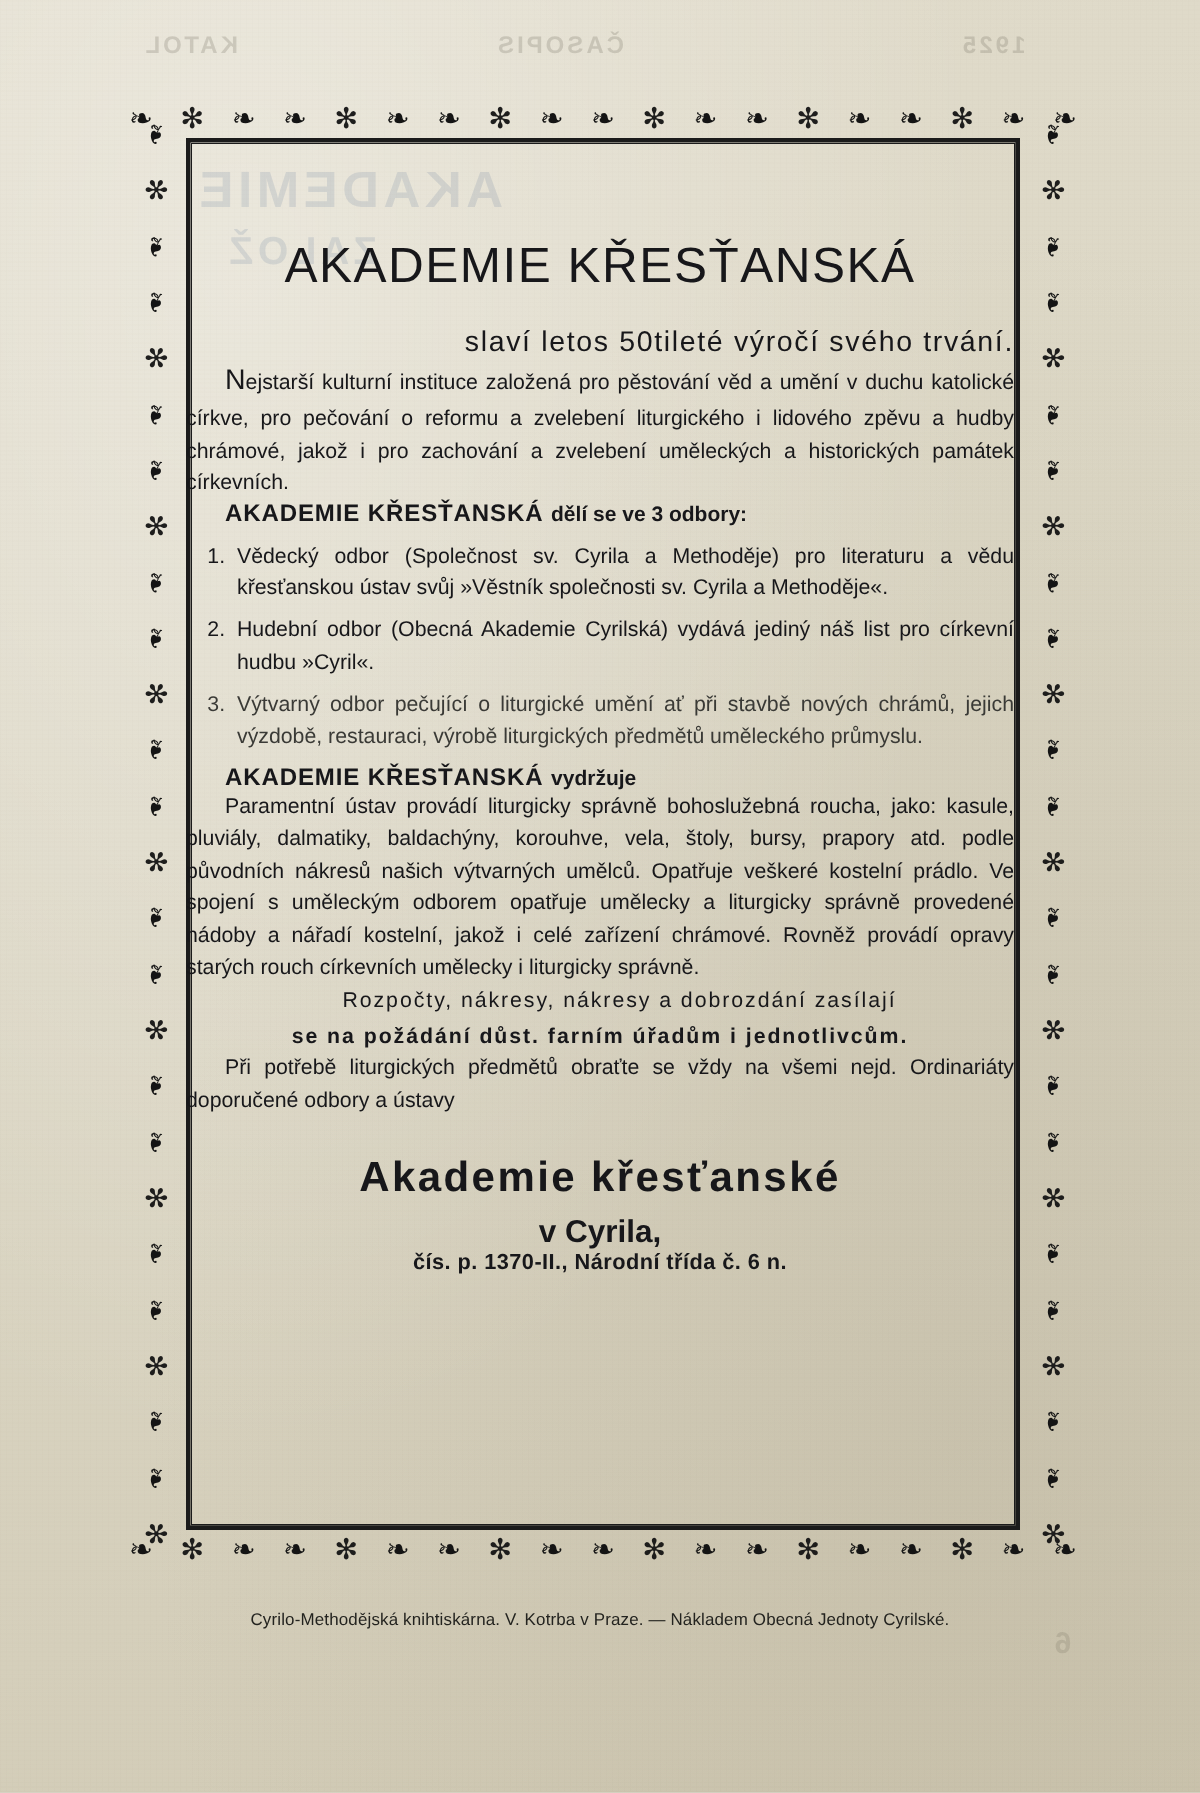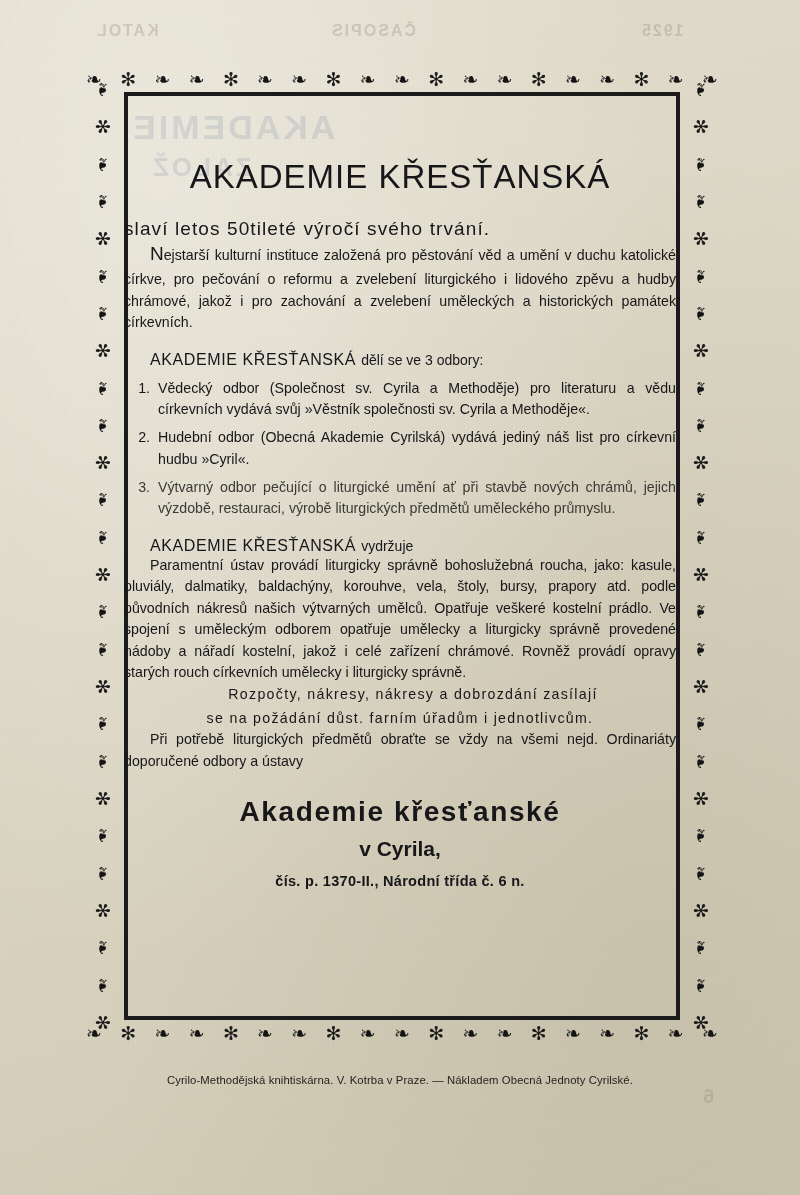--- a/index.html
+++ b/index.html
@@ -120,41 +120,41 @@
     font-weight: 400;
   }
   .founded {
     text-align: center;
     font-size: 15.5px;
     font-weight: bold;
     letter-spacing: .5px;
     margin-top: 13px;
   }
   .anniversary {
-    text-align: left;
+    text-align: right;
     font-size: 19px;
     letter-spacing: 1.1px;
     margin-top: 12px;
   }
 
   p.body {
     font-size: 14.2px;
     line-height: 1.52;
     text-align: justify;
     margin: 0;
     hyphens: manual;
   }
   .para-lead { margin-top: 20px; text-indent: 26px; }
   .dropcapline::first-letter { font-size: 19px; }
 
   .sect-head {
     font-size: 16px;
     letter-spacing: .6px;
-    margin-top: 17px;
     text-indent: 26px;
+    font-weight: bold;
   }
   .sect-head .small {
     font-size: 14px;
     letter-spacing: 0;
   }
 
   ol.odbory {
     margin: 9px 0 0 0;
     padding-left: 30px;
     font-size: 14.2px;
@@ -182,21 +182,20 @@
   .in-prague {
     text-align: center;
     font-size: 21px;
     font-weight: bold;
     margin-top: 9px;
   }
   .address {
     text-align: center;
     font-size: 14.5px;
     font-weight: bold;
-    margin-top: 12px;
     letter-spacing: .3px;
   }
 
   .colophon {
     position: absolute;
     left: 0;
     top: 1074px;
     width: 800px;
     text-align: center;
     font-size: 11.3px;
@@ -328,35 +327,35 @@
     <div class="anniversary">slaví letos 50tileté výročí svého trvání.</div>
 
     <p class="body para-lead dropcapline">Nejstarší kulturní instituce založená pro pěstování věd a umění v duchu katolické církve, pro pečování o reformu a zvelebení liturgického i lidového zpěvu a hudby chrámové, jakož i pro zachování a zvelebení uměleckých a historických památek církevních.</p>
 
     <div class="sect-head">
       <span>AKADEMIE KŘESŤANSKÁ</span>
       <span class="small">dělí se ve 3 odbory:</span>
     </div>
 
     <ol class="odbory">
-      <li>Vědecký odbor (Společnost sv. Cyrila a Methoděje) pro literaturu a vědu církevních vydává svůj »Věstník společnosti sv. Cyrila a Methoděje«.</li>
+      <li>Vědecký odbor (Společnost sv. Cyrila a Methoděje) pro literaturu a vědu křesťanskou ústav svůj »Věstník společnosti sv. Cyrila a Methoděje«.</li>
       <li>Hudební odbor (Obecná Akademie Cyrilská) vydává jediný náš list pro církevní hudbu »Cyril«.</li>
       <li class="faded">Výtvarný odbor pečující o liturgické umění ať při stavbě nových chrámů, jejich výzdobě, restauraci, výrobě liturgických předmětů uměleckého průmyslu.</li>
     </ol>
 
     <div class="sect-head">
       <span>AKADEMIE KŘESŤANSKÁ</span>
       <span class="small">vydržuje</span>
     </div>
 
 
     <p class="body para-indent">Paramentní ústav provádí liturgicky správně bohoslužebná roucha, jako: kasule, pluviály, dalmatiky, baldachýny, korouhve, vela, štoly, bursy, prapory atd. podle původních nákresů našich výtvarných umělců. Opatřuje veškeré kostelní prádlo. Ve spojení s uměleckým odborem opatřuje umělecky a liturgicky správně provedené nádoby a nářadí kostelní, jakož i celé zařízení chrámové. Rovněž provádí opravy starých rouch církevních umělecky i liturgicky správně.</p>
 
     <p class="body para-block spaced-b" style="text-align:center;">Rozpočty, nákresy, nákresy a dobrozdání zasílají</p>
-    <p class="body spaced-b" style="text-align:center;text-indent:0;margin-top:2px;">se na požádání důst. farním úřadům i jednotlivcům.</p>
+    <p class="body spaced-b" style="text-align:center;text-indent:0;margin-top:2px;font-weight:bold;">se na požádání důst. farním úřadům i jednotlivcům.</p>
 
     <p class="body para-block">Při potřebě liturgických předmětů obraťte se vždy na všemi nejd. Ordinariáty doporučené odbory a ústavy</p>
 
     <div class="big-name">Akademie křesťanské</div>
     <div class="in-prague">v Cyrila,</div>
     <div class="address">čís. p. 1370-II.,   Národní třída č. 6 n.</div>
   </div>
 
   <div class="colophon">Cyrilo-Methodějská knihtiskárna. V. Kotrba v Praze. — Nákladem Obecná Jednoty Cyrilské.</div>
 </div>

